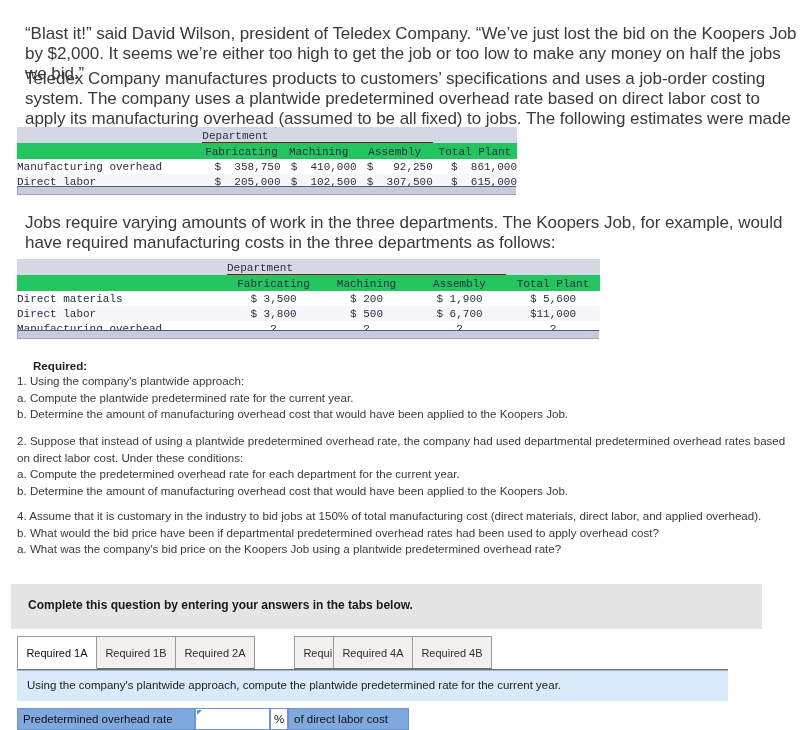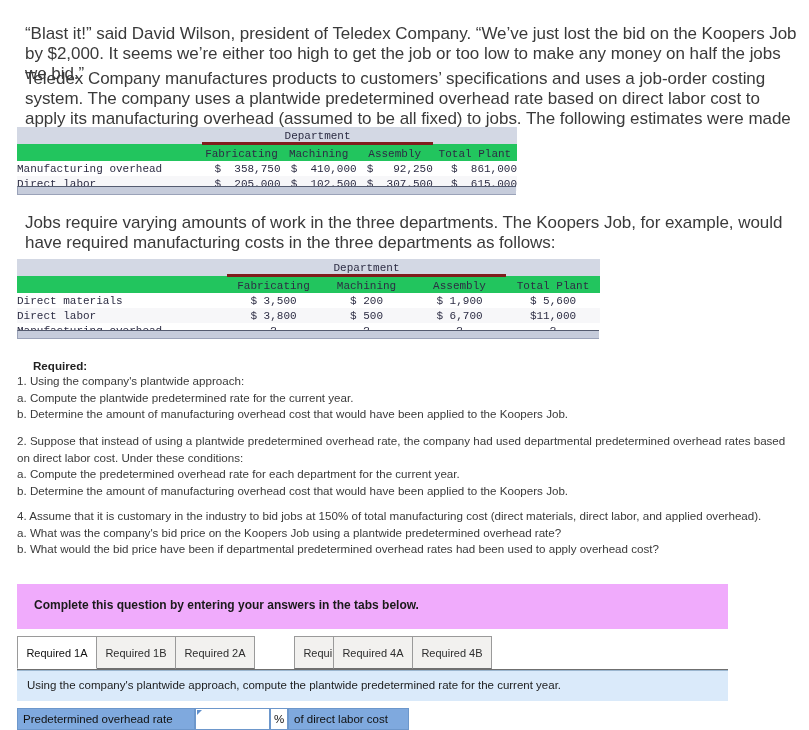--- a/index.html
+++ b/index.html
@@ -54,22 +54,21 @@
     height: 15px;
   }
   .hdr-band2 td {
     background: #22c55e;
     height: 15px;
     text-align: center;
     vertical-align: bottom;
     padding-bottom: 1px;
   }
   .dept-span {
-    text-align: center;
-    border-bottom: 3px solid #7f1d1d;
+    border-bottom: 1px solid #7f1d1d;
     vertical-align: bottom;
     padding-bottom: 0px;
   }
   .row-a td { background: #ffffff; height: 15px; }
   .row-b td { background: #f7f7f9; height: 15px; }
   .lbl {
     text-align: left;
     padding-left: 8px;
   }
   .num {
@@ -104,25 +103,26 @@
   }
   #req-head { left: 33px; top: 358px; font-weight: bold; color: #222; }
   #req-1 { left: 17px; top: 373px; width: 775px; }
   #req-2 { left: 17px; top: 433px; width: 775px; }
   #req-4 { left: 17px; top: 508px; width: 775px; }
   .req p { margin: 0; }
 
   
   #complete-box {
     position: absolute;
-    left: 17px;
+    left: 11px;
     top: 584px;
     width: 711px;
     height: 45px;
-    background: #f0abfc;
+    background: #e5e5e5;
+    padding-left: 40px;
   }
   #complete-box .ctext {
     position: absolute;
     left: 17px;
     top: 14px;
     font-size: 12px;
     font-weight: bold;
     color: #1a1a1a;
   }
 
@@ -341,22 +341,22 @@
   </div>
 
   <div class="req" id="req-2">
     <p>2. Suppose that instead of using a plantwide predetermined overhead rate, the company had used departmental predetermined overhead rates based on direct labor cost. Under these conditions:</p>
     <p>a. Compute the predetermined overhead rate for each department for the current year.</p>
     <p>b. Determine the amount of manufacturing overhead cost that would have been applied to the Koopers Job.</p>
   </div>
 
   <div class="req" id="req-4">
     <p>4. Assume that it is customary in the industry to bid jobs at 150% of total manufacturing cost (direct materials, direct labor, and applied overhead).</p>
+    <p>b. What would the bid price have been if departmental predetermined overhead rates had been used to apply overhead cost?</p>
     <p>a. What was the company's bid price on the Koopers Job using a plantwide predetermined overhead rate?</p>
-    <p>b. What would the bid price have been if departmental predetermined overhead rates had been used to apply overhead cost?</p>
   </div>
 
   <div id="complete-box">
     <div class="ctext">Complete this question by entering your answers in the tabs below.</div>
   </div>
 
   <div id="tabstrip">
     <div class="tabline"></div>
     <div class="tab active" style="left:0px;   width:80px;">Required 1A</div>
     <div class="tab" style="left:79px;  width:80px;">Required 1B</div>

